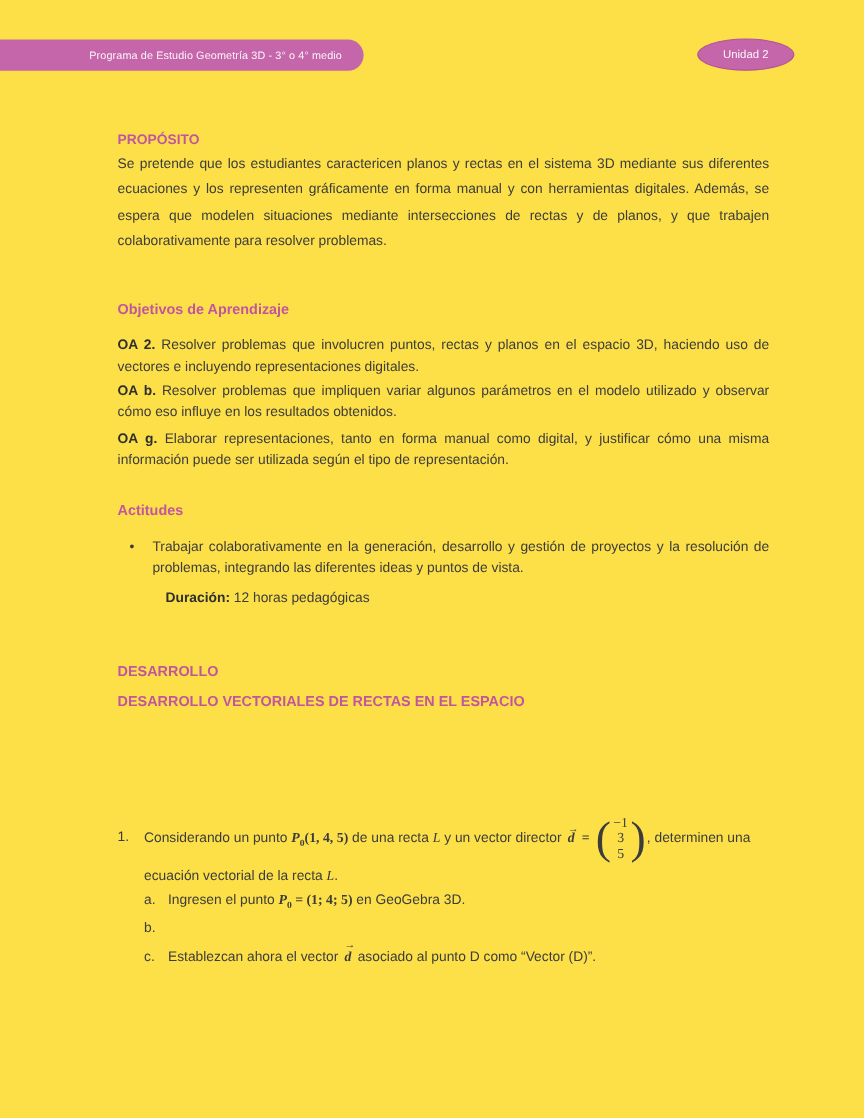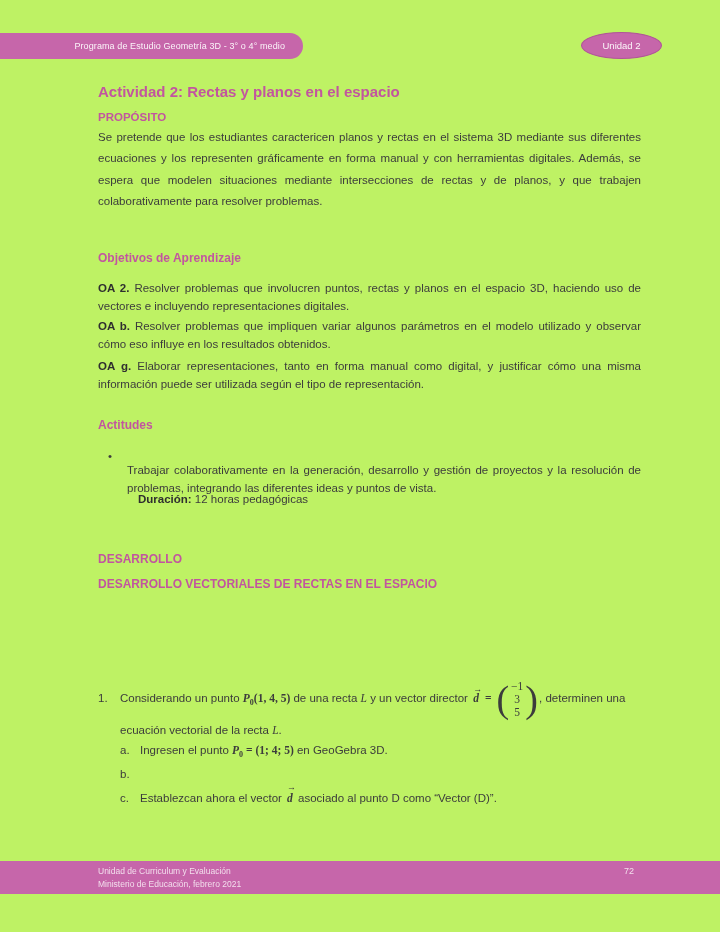--- a/index.html
+++ b/index.html
@@ -1,17 +1,17 @@
 <!DOCTYPE html>
 <html style="--bar: #c666aa; --accent: #c2559f; --oval_border: #b05597; --text: #3c3c3c;"><head>
 <meta charset="utf-8">
 <style>
   html,body{margin:0;padding:0;background:#ffffff;}
   .page{
-    position:relative;width:720px;height:932px;background:#bef264;overflow:hidden;
+    position:relative;width:720px;height:932px;background:#fde047;overflow:hidden;
     font-family:"Liberation Sans","DejaVu Sans",sans-serif;color:var(--text,#3c3c3c);
   }
   .abs{position:absolute;}
   
   .header-bar{
     left:0;top:33px;width:303px;height:26px;background:var(--bar,#c666aa);
     border-radius:0 13px 13px 0;display:flex;align-items:center;justify-content:flex-end;
     padding-right:18px;box-sizing:border-box;
   }
   .header-bar span{color:rgba(255,255,255,.93);font-size:9px;letter-spacing:.1px;}
@@ -23,21 +23,21 @@
   .unit-oval span{color:rgba(255,255,255,.95);font-size:9.5px;}
   
   .title{left:98px;top:83px;margin:0;font-size:15px;font-weight:bold;color:var(--accent,#c2559f);}
   .h-pink{margin:0;font-size:12px;font-weight:bold;color:var(--accent,#c2559f);}
   
   .btxt{font-size:11.5px;line-height:21.4px;text-align:justify;width:543px;margin:0;}
   .oa{font-size:11.5px;line-height:18px;text-align:justify;width:543px;margin:0;}
   .oa b,.dur b{color:#2f2f2f;}
   .bullet-row{left:108px;top:447px;width:533px;display:flex;font-size:11.5px;line-height:18px;}
   .bullet-glyph{width:19px;flex:none;}
-  .bullet-text{width:514px;text-align:justify;margin-top:14px;}
+  .bullet-text{width:514px;text-align:justify;}
   .dur{left:98px;top:493px;font-size:11.5px;margin:0;padding-left:40px;}
   
   .m{font-family:"Liberation Serif","DejaVu Serif",serif;font-weight:bold;}
   .mi{font-family:"Liberation Serif","DejaVu Serif",serif;font-style:italic;}
   sub.msub{font-size:8px;font-family:"Liberation Serif","DejaVu Serif",serif;}
   .vec{position:relative;display:inline-block;padding:0 2px;}
   .vec .arrow{position:absolute;top:-7px;left:2px;font-size:9px;line-height:9px;font-style:normal;}
   .vec .mi{font-weight:bold;}
   .eq{margin:0 4px;}
   .colvec{display:inline-flex;align-items:center;vertical-align:middle;margin:0 1px;}
@@ -61,21 +61,20 @@
 
 <div class="page">
 
   <div class="abs header-bar">
     <span>Programa de Estudio Geometría 3D - 3° o 4° medio</span>
   </div>
   <div class="abs unit-oval">
     <span>Unidad 2</span>
   </div>
 
-  <h1 class="abs title">Actividad 2: Rectas y planos en el espacio</h1>
 
   <h2 class="abs h-pink" style="left:98px;top:111px;font-size:11.5px;">PROPÓSITO</h2>
   <p class="abs btxt" style="left:98px;top:127px;">Se pretende que los estudiantes caractericen planos y rectas en el sistema 3D mediante sus diferentes ecuaciones y los representen gráficamente en forma manual y con herramientas digitales. Además, se espera que modelen situaciones mediante intersecciones de rectas y de planos, y que trabajen colaborativamente para resolver problemas.</p>
 
   <h2 class="abs h-pink" style="left:98px;top:251px;">Objetivos de Aprendizaje</h2>
   <p class="abs oa" style="left:98px;top:279px;"><b>OA 2.</b><span> Resolver problemas que involucren puntos, rectas y planos en el espacio 3D, haciendo uso de vectores e incluyendo representaciones digitales.</span></p>
   <p class="abs oa" style="left:98px;top:317px;"><b>OA b.</b><span> Resolver problemas que impliquen variar algunos parámetros en el modelo utilizado y observar cómo eso influye en los resultados obtenidos.</span></p>
   <p class="abs oa" style="left:98px;top:357px;"><b>OA g.</b><span> Elaborar representaciones, tanto en forma manual como digital, y justificar cómo una misma información puede ser utilizada según el tipo de representación.</span></p>
 
   <h2 class="abs h-pink" style="left:98px;top:418px;">Actitudes</h2>
@@ -109,21 +108,14 @@
     <span><span>Ingresen el punto </span><span class="m"><i class="mi">P</i><sub class="msub">0</sub><span> = (1; 4; 5)</span></span><span> en GeoGebra 3D.</span></span>
   </div>
   <div class="abs sub" style="left:120px;top:766px;">
     <span class="letter">b.</span>
   </div>
   <div class="abs sub" style="left:120px;top:790px;">
     <span class="letter">c.</span>
     <span><span>Establezcan ahora el vector </span><span class="vec"><span class="arrow">→</span><i class="mi">d</i></span><span> asociado al punto D como “Vector (D)”.</span></span>
   </div>
 
-  <div class="abs footer-bar">
-    <div class="footer-left">
-      <div>Unidad de Curriculum y Evaluación</div>
-      <div>Ministerio de Educación, febrero 2021</div>
-    </div>
-    <div class="footer-page">72</div>
-  </div>
 
 </div>
 
 </body></html>

